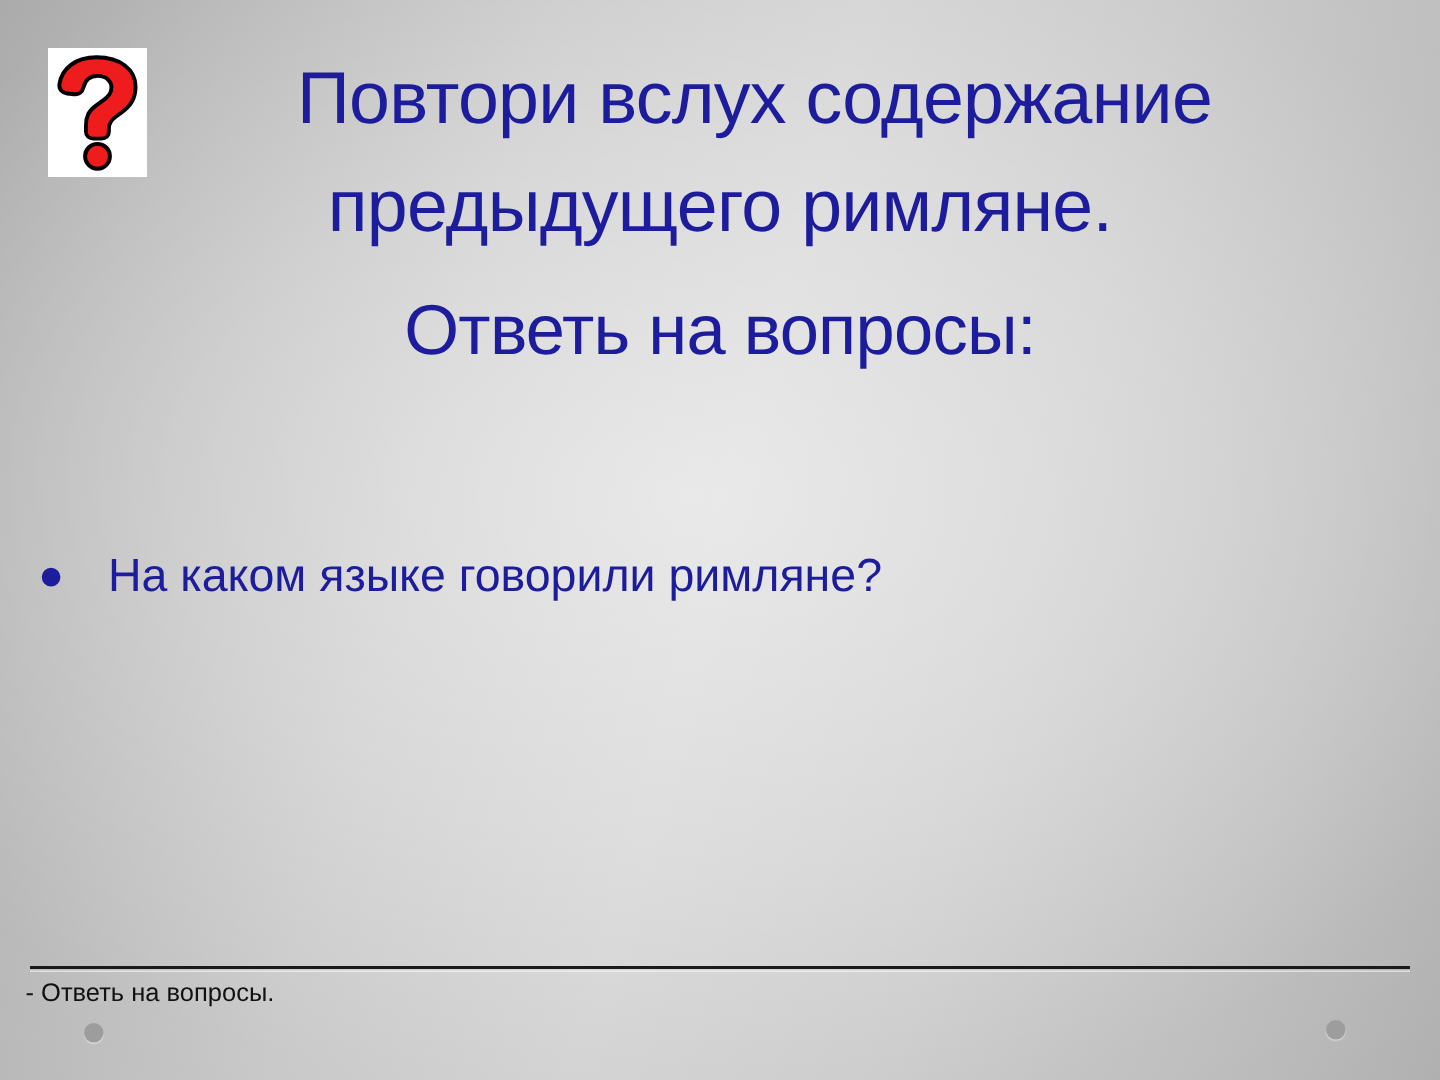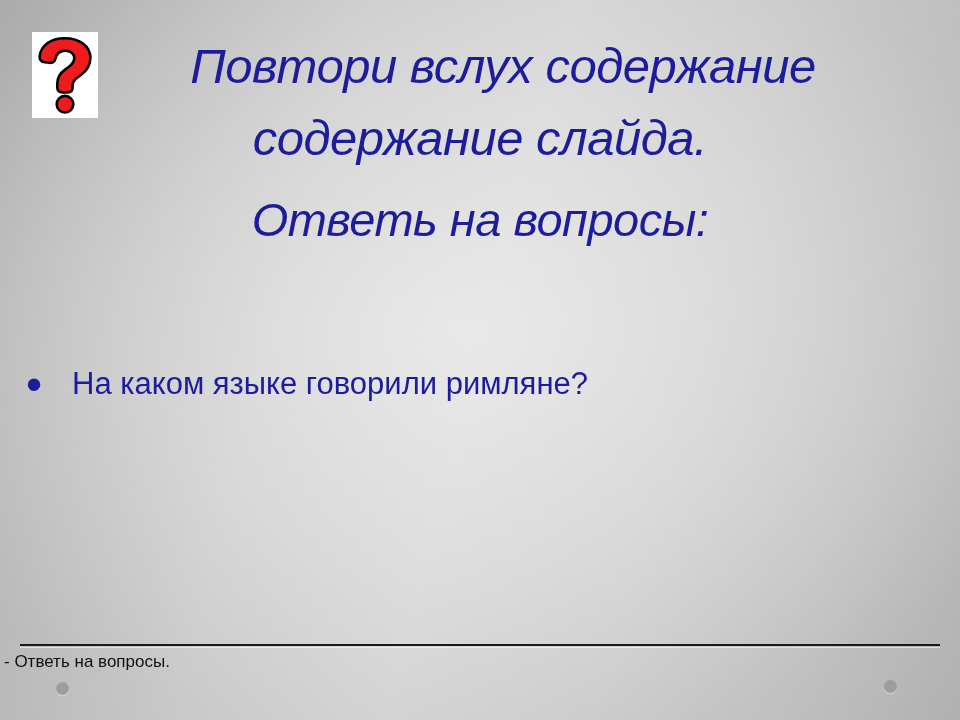--- a/index.html
+++ b/index.html
@@ -35,21 +35,20 @@
     overflow: hidden;
   }
 
   
   #title-block {
     position: absolute;
     left: 0;
     top: 30px;
     width: 960px;
     text-align: center;
-    font-style: italic;
   }
   .title-line {
     color: #1c1c9c;
     font-size: 49px;
     line-height: 72px;
     letter-spacing: -0.5px;
     white-space: nowrap;
   }
   #title-line-1 {
     padding-left: 46px;
@@ -117,21 +116,21 @@
   #footer-rule-shadow {
     position: absolute;
     left: 20px;
     top: 647px;
     width: 920px;
     height: 1px;
     background: rgba(255,255,255,0.55);
   }
   #footer-text {
     position: absolute;
-    left: 4px;
+    left: 17px;
     top: 650px;
     color: #111111;
     font-size: 17px;
     line-height: 24px;
     white-space: nowrap;
   }
   .footer-dot {
     position: absolute;
     width: 13px;
     height: 13px;
@@ -169,21 +168,21 @@
                  L 43.6 39.3
                  C 50.3 34.4 53.4 29.6 53.4 21.9
                  C 53.4 10.2 43.0 2.2 27.5 2.2 Z"></path>
         <circle cx="28.0" cy="68.2" r="8.3"></circle>
       </g>
     </svg>
   </div>
 
   <div id="title-block">
     <div id="title-line-1" class="title-line">Повтори вслух содержание</div>
-    <div id="title-line-2" class="title-line">содержание слайда.</div>
+    <div id="title-line-2" class="title-line">предыдущего римляне.</div>
     <div id="title-line-3" class="title-line">Ответь на вопросы:</div>
   </div>
 
   <div id="body-block">
     <div id="bullet-item">
       <span id="bullet-marker">•</span>
       <span id="bullet-text">На каком языке говорили римляне?</span>
     </div>
   </div>
 

